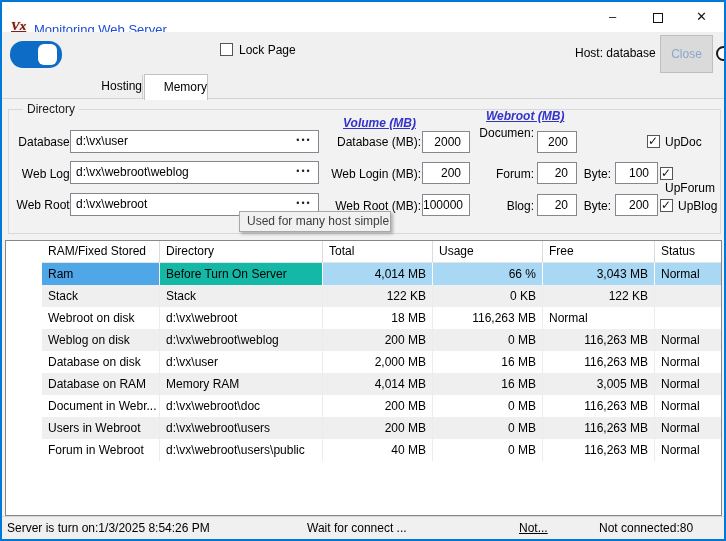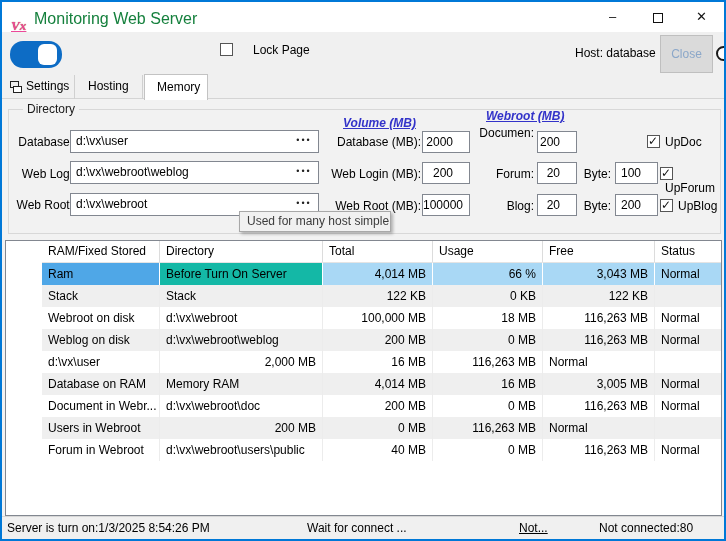--- a/index.html
+++ b/index.html
@@ -4,54 +4,54 @@
 <style>
   * { margin:0; padding:0; box-sizing:border-box; }
   html,body { width:726px; height:541px; font-family:"Liberation Sans","DejaVu Sans",sans-serif; font-size:12px; color:#000; }
   .window {
     position:relative; width:726px; height:541px;
     border:2px solid #0078d7; background:#f2f2f2; overflow:hidden;
   }
   
   .titlebar { position:absolute; left:0; top:0; width:722px; height:30px; background:#fff; }
   .app-icon { position:absolute; left:9px; top:16px; width:18px; height:18px;
-    font:italic bold 13px "Liberation Serif",serif; color:#ec4899; text-shadow:0 0 1px #8a3c00;text-decoration:underline; }
-  .title-text { position:absolute; left:32px; top:8px; font-size:16px; color:#15803d; }
+    font:italic bold 13px "Liberation Serif",serif; color:#7f1d1d; text-shadow:0 0 1px #8a3c00;text-decoration:underline; }
+  .title-text { position:absolute; left:32px; top:20px; font-size:13px; color:#1d4ed8; }
   .cap-btn { position:absolute; top:0; width:45px; height:30px; text-align:center; line-height:30px; font-size:13px; color:#111; }
   .cap-min { right:89px; } .cap-max { right:44px; } .cap-close { right:0; }
   .max-glyph { display:inline-block; width:10px; height:10px; border:1px solid #111; vertical-align:middle; }
   
   .header { position:absolute; left:0; top:30px; width:722px; height:42px; background:#f0f0f0; }
   .toggle { position:absolute; left:8px; top:9px; width:52px; height:27px; background:#0d6cc5; border-radius:13px; }
   .toggle-knob { position:absolute; right:5px; top:3px; width:19px; height:21px; background:#fff; border-radius:6px; }
   .cb-box { display:inline-block; width:13px; height:13px; border:1px solid #555; background:#fff; vertical-align:-2px; }
   .lock-page { position:absolute; left:218px; top:11px; }
-  .lock-page span.lbl { margin-left:20px; }
+  .lock-page span.lbl { margin-left:6px; }
   .host-label { position:absolute; left:573px; top:14px; }
   .close-btn { position:absolute; right:11px; top:3px; width:53px; height:38px; background:#dadada;
     border:1px solid #bfbfbf; color:#8ba7c9; font-size:12px; text-align:center; line-height:36px; }
   .edge-circle { position:absolute; right:-7px; top:44px; width:15px; height:15px; border:2px solid #1a1a1a;
     border-radius:50%; background:#fff; z-index:5; }
   
   .tabstrip { position:absolute; left:0; top:72px; width:722px; height:25px; background:#f0f0f0; border-bottom:1px solid #d4d4d4; }
-  .tab { position:absolute; top:1px; height:24px; line-height:23px; text-align:left; color:#000;padding-left:12px; }
+  .tab { position:absolute; top:1px; height:24px; line-height:23px; text-align:right; color:#000;padding-left:12px; }
   .tab-settings { left:2px; width:71px; border-right:1px solid #d0d0d0; padding-left:22px; text-align:left; }
   .tab-hosting  { left:74px; width:67px; border-right:1px solid #d0d0d0; }
   .tab-memory   { left:142px; top:0; width:64px; height:26px; background:#fff; border:1px solid #c3c3c3; border-bottom:none; line-height:24px; }
   .cascade-icon { position:absolute; left:6px; top:6px; width:13px; height:13px; }
   .cascade-icon .b { position:absolute; width:9px; height:7px; border:1px solid #222; background:#f0f0f0; }
   .cascade-icon .b1 { left:0; top:0; }
   .cascade-icon .b2 { left:3px; top:5px; background:#fff; }
   
   .groupbox { position:absolute; left:6px; top:107px; width:713px; height:125px; border:1px solid #d8d8d8; }
   .group-title { position:absolute; left:14px; top:-8px; background:#f2f2f2; padding:0 4px; color:#1a1a1a; }
   .frow-label { position:absolute; text-align:right; }
   .textbox { position:absolute; height:23px; background:#fff; border:1px solid #828790; line-height:21px; padding:0 26px 0 5px; overflow:hidden; white-space:nowrap; }
   .dots-btn { position:absolute; right:4px; top:0; width:20px; height:21px; text-align:center; letter-spacing:2px; font-size:9px; line-height:19px; color:#222; }
-  .num-input { position:absolute; height:22px; background:#fff; border:1px solid #828790; text-align:right; padding-right:16px; line-height:20px; }
+  .num-input { position:absolute; height:22px; background:#fff; border:1px solid #828790; text-align:right; padding-right:8px; line-height:20px; }
   .sec-header { position:absolute; color:#3333c9; font-style:italic; font-weight:bold; text-decoration:underline; }
   .chk { position:absolute; }
   .chk .cb-box { position:relative; }
   .chk.checked .cb-box::after { content:"✓"; position:absolute; left:0px; top:-2px; font-size:12px; color:#111; }
   .chk span.lbl { margin-left:5px; }
   .tooltip { position:absolute; left:237px; top:209px; width:152px; height:21px; background:#f1f1f1;
     border:1px solid #a8a8a8; box-shadow:2px 2px 3px rgba(0,0,0,0.28); line-height:19px; padding-left:7px; color:#3c3c3c; z-index:6; }
   
   .table-wrap { position:absolute; left:3px; top:238px; width:717px; height:276px; background:#fff; border:1px solid #828790; overflow:hidden; }
   .trow { display:grid; grid-template-columns:118px 163px 110px 110px 112px auto; width:100%;margin-left:36px; }
@@ -88,27 +88,20 @@
     </div>
     <label class="lock-page">
       <span class="cb-box"></span><span class="lbl">Lock Page</span>
     </label>
     <span class="host-label">Host: database</span>
     <div class="close-btn">Close</div>
   </div>
   <div class="edge-circle"></div>
 
   <div class="tabstrip">
-    <div class="tab tab-settings">
-      <span class="cascade-icon">
-          <span class="b b1"></span>
-          <span class="b b2"></span>
-        </span>
-      <span>Settings</span>
-    </div>
     <div class="tab tab-hosting"><span>Hosting</span></div>
     <div class="tab tab-memory"><span>Memory</span></div>
   </div>
 
   <div class="groupbox">
     <span class="group-title">Directory</span>
 
     <span class="frow-label" style="left:4px; top:25px; width:60px;">Database:</span>
     <div class="textbox" style="left:61px; top:20px; width:249px;">
       <span>d:\vx\user</span>
@@ -184,34 +177,34 @@
           <div class="cell">Stack</div>
           <div class="cell">Stack</div>
           <div class="cell num">122 KB</div>
           <div class="cell num">0 KB</div>
           <div class="cell num">122 KB</div>
           <div class="cell"></div>
         </div>
         <div class="trow tbody-row">
           <div class="cell">Webroot on disk</div>
           <div class="cell">d:\vx\webroot</div>
-          <div class="cell num">100,000 MB</div>
           <div class="cell num">18 MB</div>
           <div class="cell num">116,263 MB</div>
           <div class="cell">Normal</div>
         </div>
         <div class="trow tbody-row alt">
           <div class="cell">Weblog on disk</div>
           <div class="cell">d:\vx\webroot\weblog</div>
           <div class="cell num">200 MB</div>
           <div class="cell num">0 MB</div>
           <div class="cell num">116,263 MB</div>
           <div class="cell">Normal</div>
         </div>
         <div class="trow tbody-row">
+          <div class="cell">Database on disk</div>
           <div class="cell">d:\vx\user</div>
           <div class="cell num">2,000 MB</div>
           <div class="cell num">16 MB</div>
           <div class="cell num">116,263 MB</div>
           <div class="cell">Normal</div>
         </div>
         <div class="trow tbody-row alt">
           <div class="cell">Database on RAM</div>
           <div class="cell">Memory RAM</div>
           <div class="cell num">4,014 MB</div>
@@ -222,20 +215,21 @@
         <div class="trow tbody-row">
           <div class="cell">Document in Webr...</div>
           <div class="cell">d:\vx\webroot\doc</div>
           <div class="cell num">200 MB</div>
           <div class="cell num">0 MB</div>
           <div class="cell num">116,263 MB</div>
           <div class="cell">Normal</div>
         </div>
         <div class="trow tbody-row alt">
           <div class="cell">Users in Webroot</div>
+          <div class="cell">d:\vx\webroot\users</div>
           <div class="cell num">200 MB</div>
           <div class="cell num">0 MB</div>
           <div class="cell num">116,263 MB</div>
           <div class="cell">Normal</div>
         </div>
         <div class="trow tbody-row">
           <div class="cell">Forum in Webroot</div>
           <div class="cell">d:\vx\webroot\users\public</div>
           <div class="cell num">40 MB</div>
           <div class="cell num">0 MB</div>

